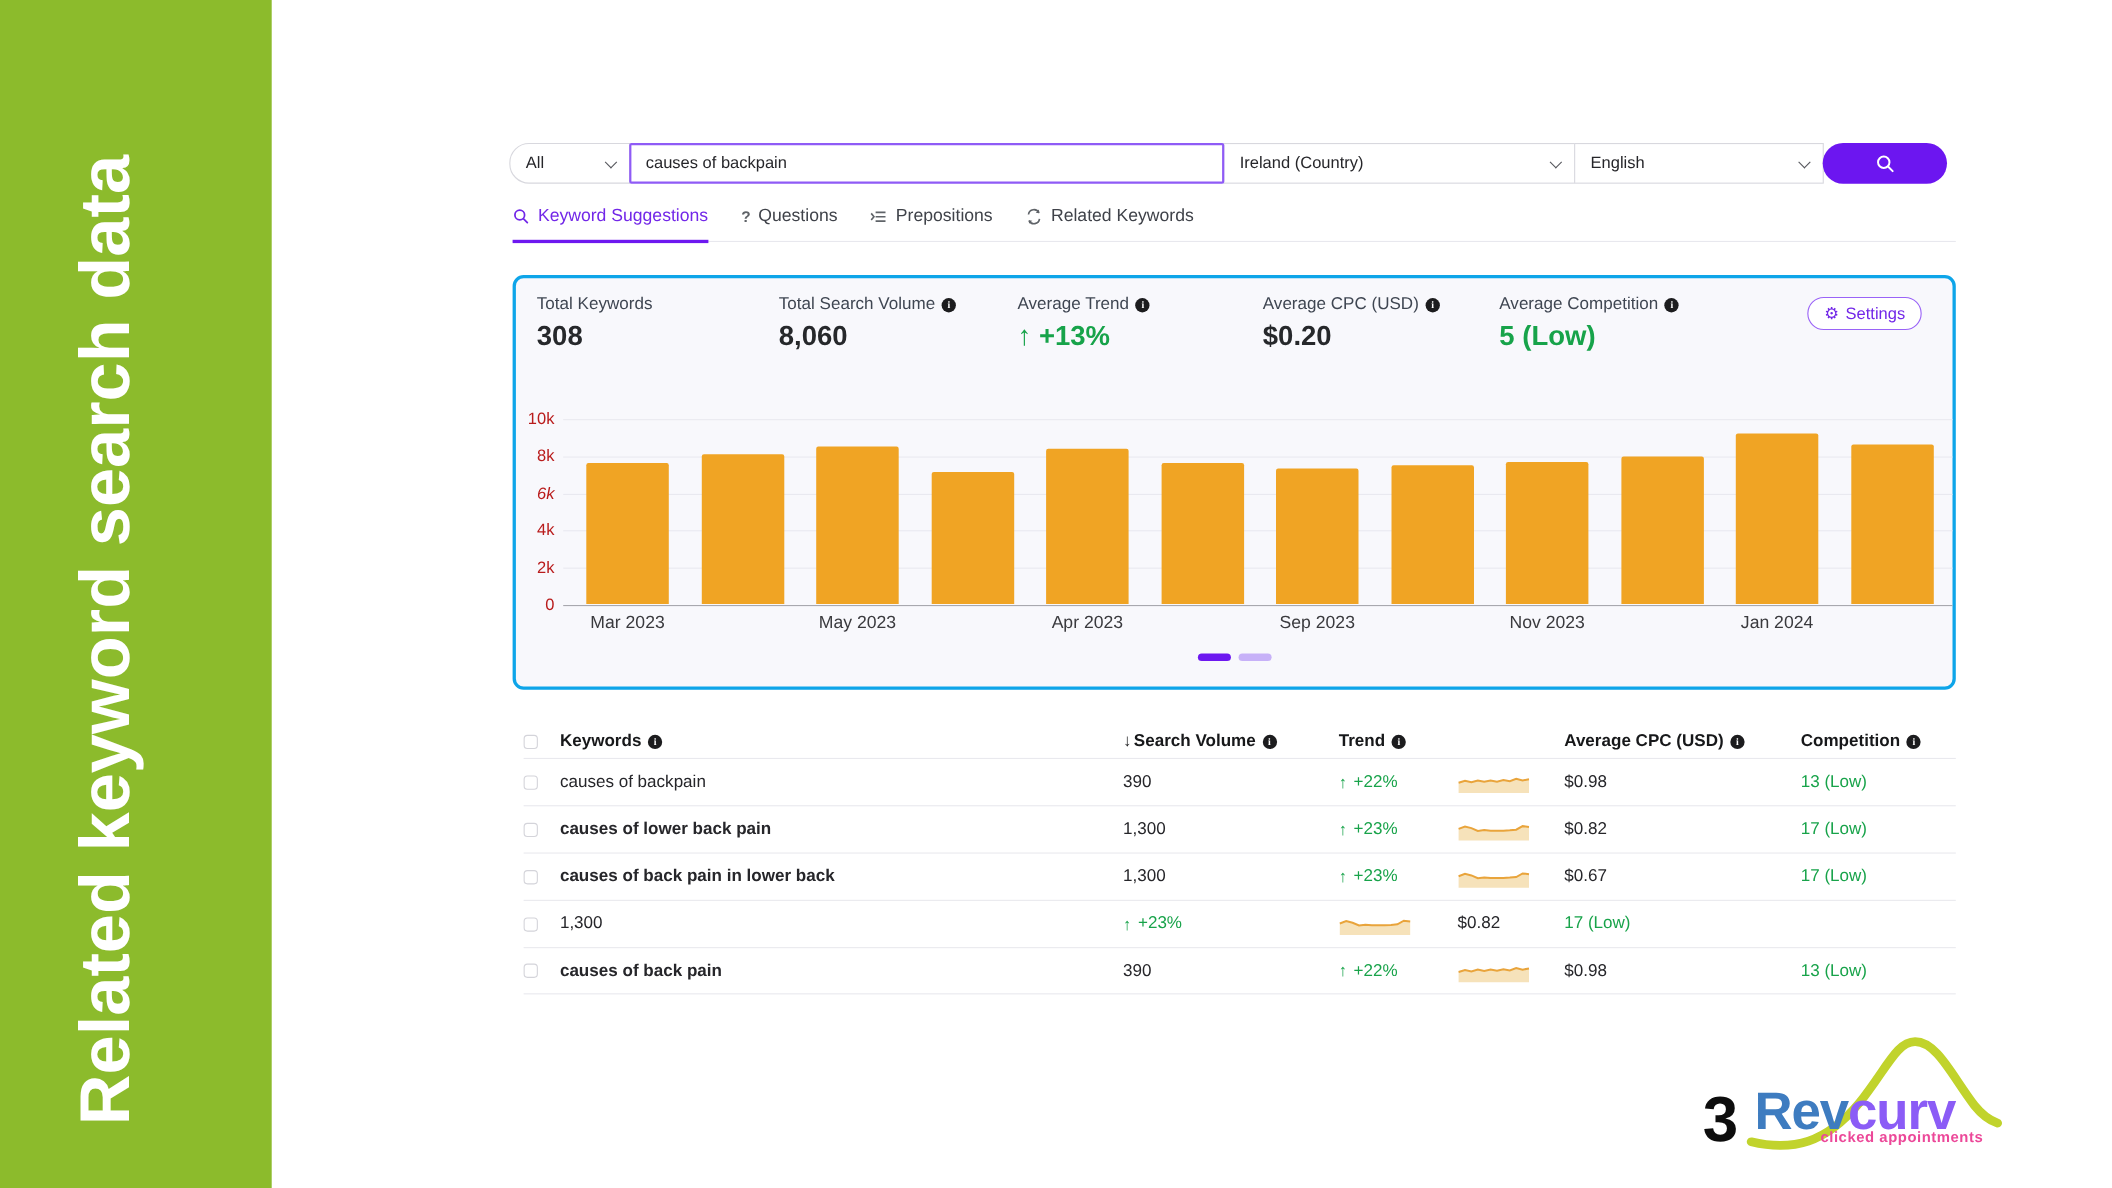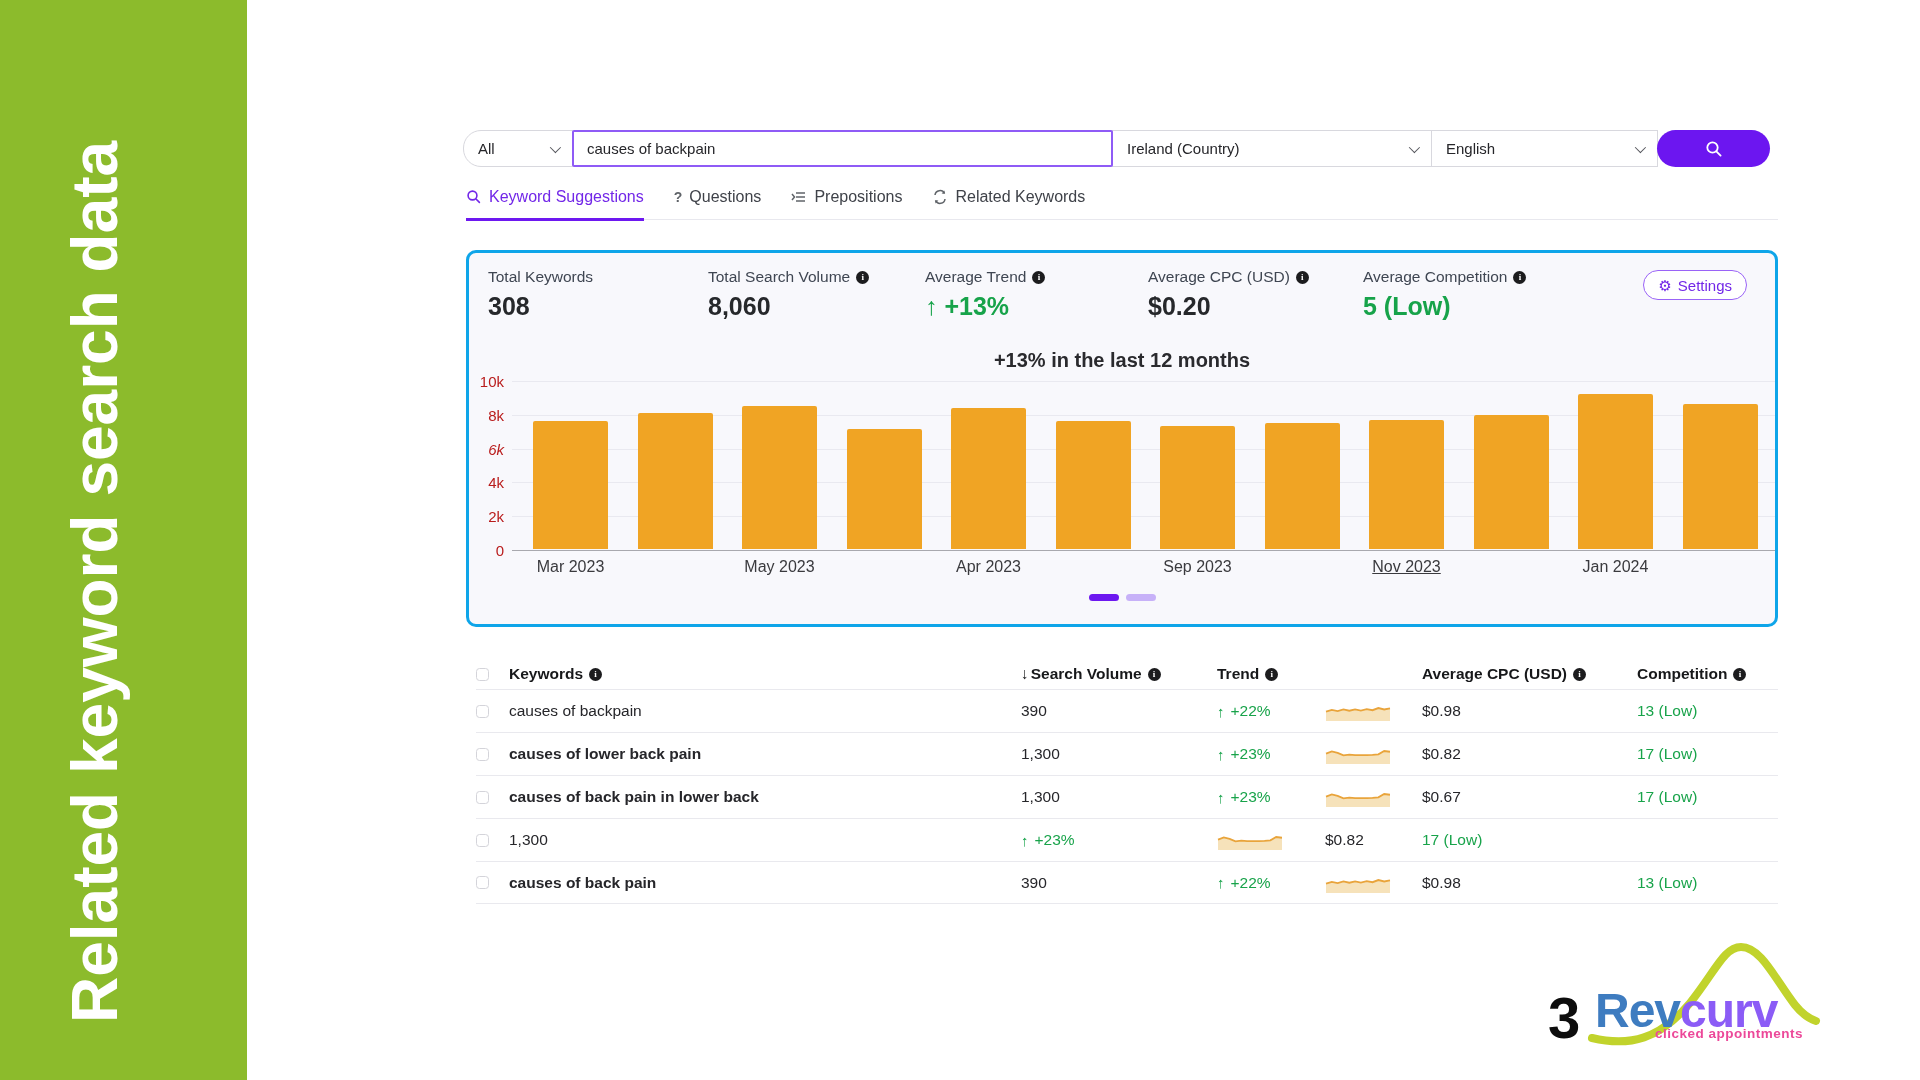--- a/index.html
+++ b/index.html
@@ -182,21 +182,20 @@
           <span>Average Competition</span>
           <span class="info">i</span>
         </div>
         <div class="val green">5 (Low)</div>
       </div>
     </div>
   <button id="settings-btn">
     <span class="gear">⚙</span>
     <span>Settings</span>
   </button>
-  <div id="chart-title">+13% in the last 12 months</div>
   <div id="plot">
       <div class="gridline zero" style="top: 169px;"></div>
       <div class="ylab" style="top: 169px;">0</div>
       <div class="gridline" style="top: 135.2px;"></div>
       <div class="ylab" style="top: 135.2px;">2k</div>
       <div class="gridline" style="top: 101.4px;"></div>
       <div class="ylab" style="top: 101.4px;">4k</div>
       <div class="gridline" style="top: 67.6px;"></div>
       <div class="ylab" style="top: 67.6px; font-style: italic;">6k</div>
       <div class="gridline" style="top: 33.8px;"></div>
@@ -209,21 +208,21 @@
       <div class="bar" style="left: 230px; height: 142.805px; background: rgb(240, 164, 36);"></div>
       <div class="xlab" style="left: 267.5px;">May 2023</div>
       <div class="bar" style="left: 334.5px; height: 119.99px; background: rgb(240, 164, 36);"></div>
       <div class="bar" style="left: 439px; height: 141.115px; background: rgb(240, 164, 36);"></div>
       <div class="xlab" style="left: 476.5px;">Apr 2023</div>
       <div class="bar" style="left: 543.5px; height: 127.595px; background: rgb(240, 164, 36);"></div>
       <div class="bar" style="left: 648px; height: 122.525px; background: rgb(240, 164, 36);"></div>
       <div class="xlab" style="left: 685.5px;">Sep 2023</div>
       <div class="bar" style="left: 752.5px; height: 125.905px; background: rgb(240, 164, 36);"></div>
       <div class="bar" style="left: 857px; height: 129.285px; background: rgb(240, 164, 36);"></div>
-      <div class="xlab" style="left: 894.5px; text-decoration: underline;">Nov 2023</div>
+      <div class="xlab" style="left: 894.5px;">Nov 2023</div>
       <div class="bar" style="left: 961.5px; height: 134.355px; background: rgb(240, 164, 36);"></div>
       <div class="bar" style="left: 1066px; height: 154.635px; background: rgb(240, 164, 36);"></div>
       <div class="xlab" style="left: 1103.5px;">Jan 2024</div>
       <div class="bar" style="left: 1170.5px; height: 145.34px; background: rgb(240, 164, 36);"></div>
     </div>
   <div id="carousel">
     <span class="dash" id="dash-active" style="background: rgb(109, 24, 240);"></span>
     <span class="dash" id="dash-inactive" style="background: rgb(199, 177, 248);"></span>
   </div>
 </div>

